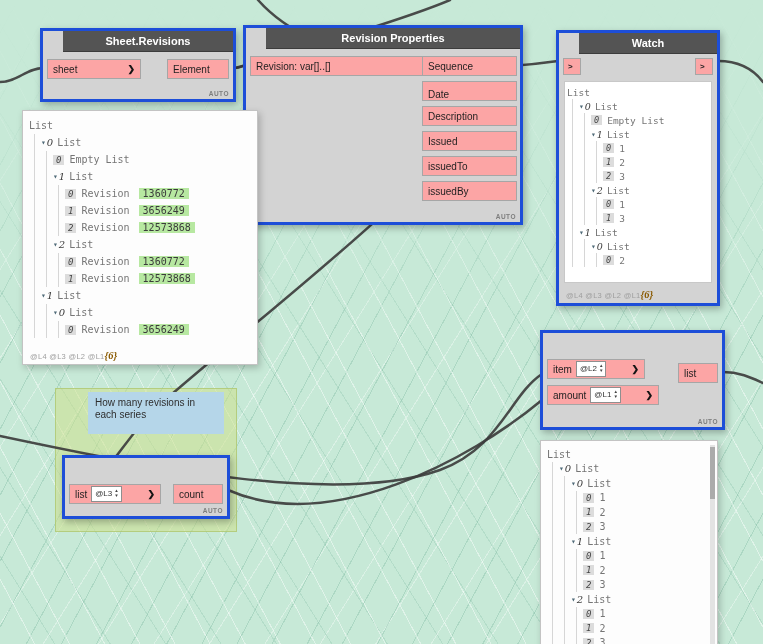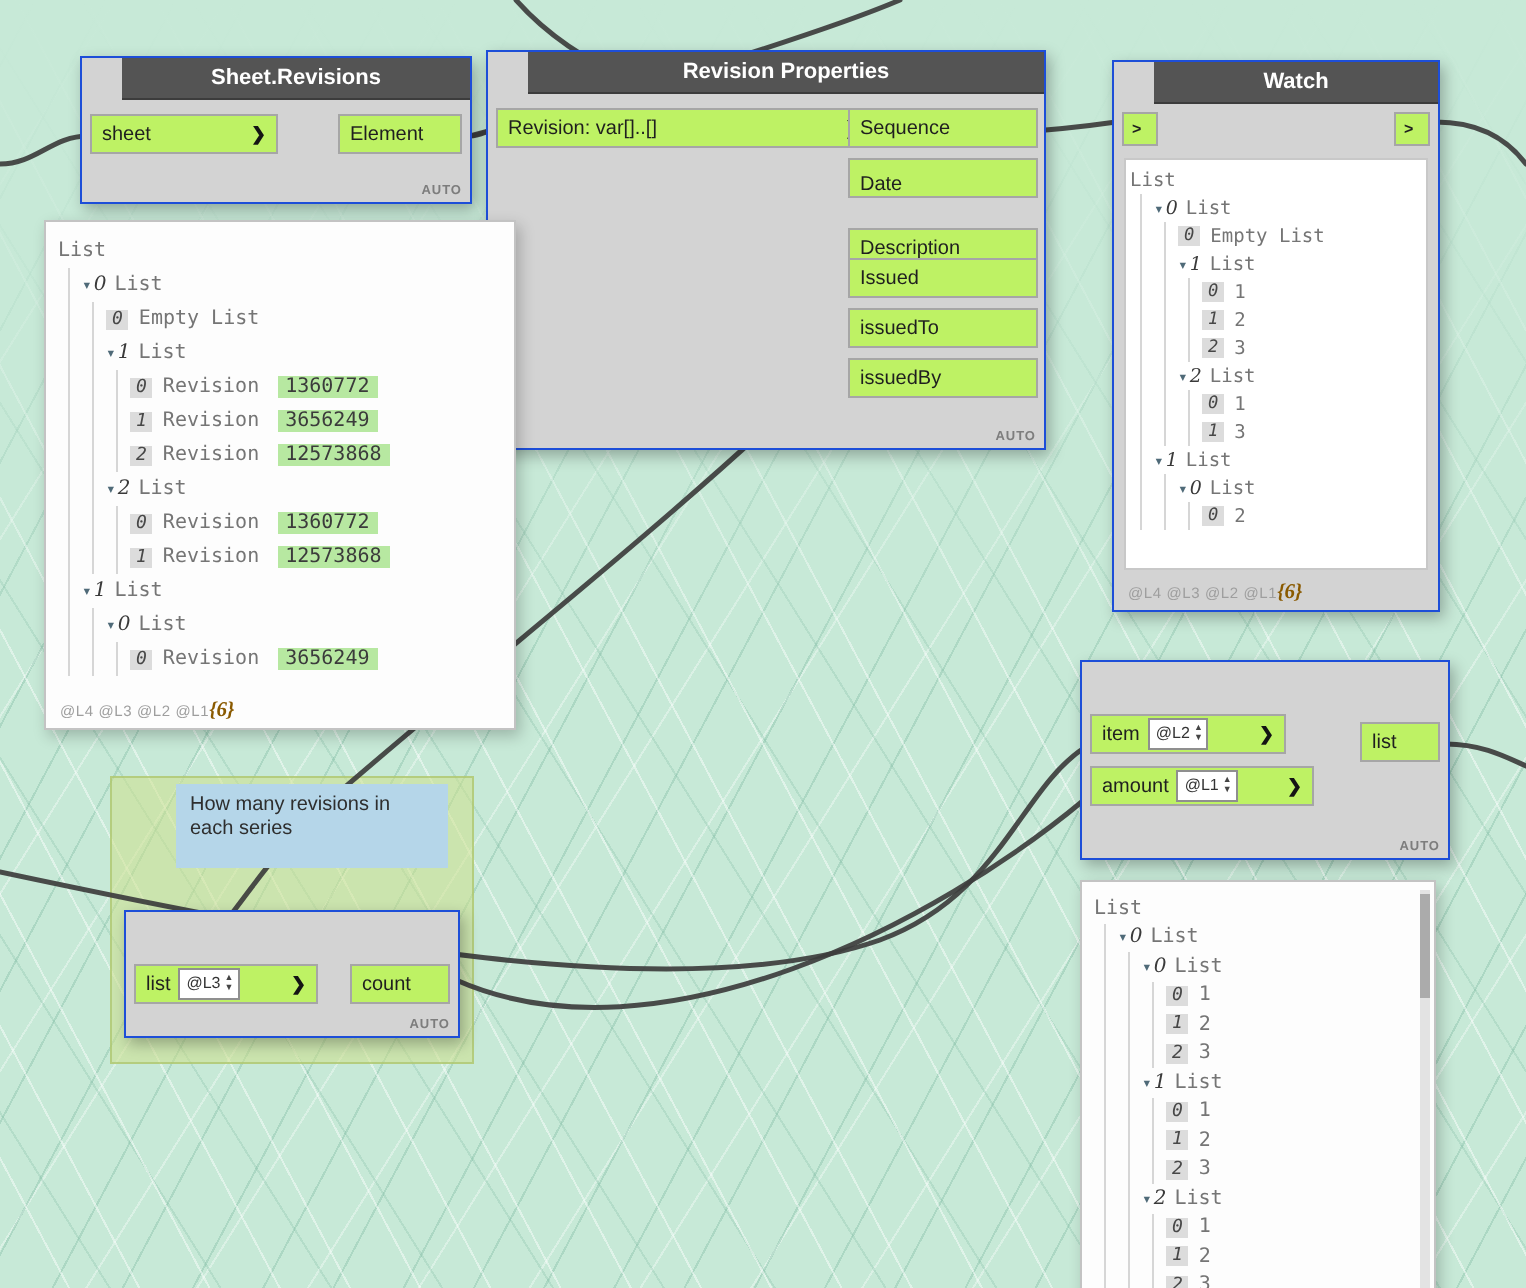--- a/index.html
+++ b/index.html
@@ -13,25 +13,25 @@
       repeating-linear-gradient(-58deg, rgba(255,255,255,0) 0 46px, rgba(255,255,255,0.35) 46px 47px);}
   #gridfade{position:absolute;inset:0;z-index:0;
     background:linear-gradient(to bottom,#c7e9d7 0%, rgba(199,233,215,0.75) 22%, rgba(199,233,215,0) 52%);}
   #wires{position:absolute;left:0;top:0;z-index:2;pointer-events:none;}
   #wires path{stroke:#3d3d3d;stroke-width:2.5;fill:none;stroke-linecap:round;opacity:0.92;}
 
   .group{position:absolute;z-index:1;background:rgba(205,224,140,0.55);border:1px solid rgba(170,195,105,0.7);}
   .note{position:absolute;z-index:3;background:#b5d6e9;color:#2e2e2e;font-size:10px;line-height:12px;
         padding:5px 7px;box-sizing:border-box;}
 
-  .node{position:absolute;z-index:3;background:#d3d3d3;border:1px solid #1d4ed8;
+  .node{position:absolute;z-index:3;background:#d3d3d3;border:3px solid #1d4ed8;
         box-shadow:2px 3px 7px rgba(0,0,0,0.28);box-sizing:border-box;padding-left:20px;}
   .nhead{height:20px;line-height:20px;background:#545454;color:#fff;font-size:11px;font-weight:bold;
          text-align:center;border-bottom:1px solid #3c3c3c;white-space:nowrap;overflow:hidden;}
-  .chip{position:absolute;height:20px;background:#bef264;border:1px solid #a6a6a6;font-size:10px;color:#1f1f1f;
+  .chip{position:absolute;height:20px;background:#fca5a5;border:1px solid #a6a6a6;font-size:10px;color:#1f1f1f;
         box-sizing:border-box;display:flex;align-items:center;gap:4px;padding:0 5px;white-space:nowrap;}
   .chip.out{justify-content:flex-start;}
   .chev{font-size:9px;font-weight:bold;color:#141414;margin-left:auto;}
   .auto{position:absolute;right:4px;bottom:2px;font-size:6.5px;font-weight:bold;letter-spacing:0.5px;color:#7d7d7d;}
   .spin{display:inline-flex;align-items:center;background:#fff;border:1px solid #8f8f8f;height:14px;
         padding:0 2px 0 3px;font-size:8px;color:#333;line-height:14px;}
   .spin .arrows{display:flex;flex-direction:column;font-size:4.5px;line-height:4.8px;color:#444;margin-left:2px;}
   .plabel{font-size:10px;color:#1f1f1f;}
 
   .panel{position:absolute;z-index:3;background:#fdfdfd;border:1px solid #c3c3c3;
@@ -99,21 +99,21 @@
     <div class="chip" style="left:4px;top:28px;width:188px;">
       <span>Revision: var[]..[]</span>
       <span class="chev">❯</span>
     </div>
     <div class="chip out" style="right:3px;top:28px;width:95px;">
       <span>Sequence</span>
     </div>
     <div class="chip out" style="right:3px;top:53px;width:95px;align-items:flex-end;">
       <span>Date</span>
     </div>
-    <div class="chip out" style="right:3px;top:88px;width:95px;">
+    <div class="chip out" style="right:3px;top:78px;width:95px;">
       <span>Description</span>
     </div>
     <div class="chip out" style="right:3px;top:103px;width:95px;">
       <span>Issued</span>
     </div>
     <div class="chip out" style="right:3px;top:128px;width:95px;">
       <span>issuedTo</span>
     </div>
     <div class="chip out" style="right:3px;top:153px;width:95px;">
       <span>issuedBy</span>

